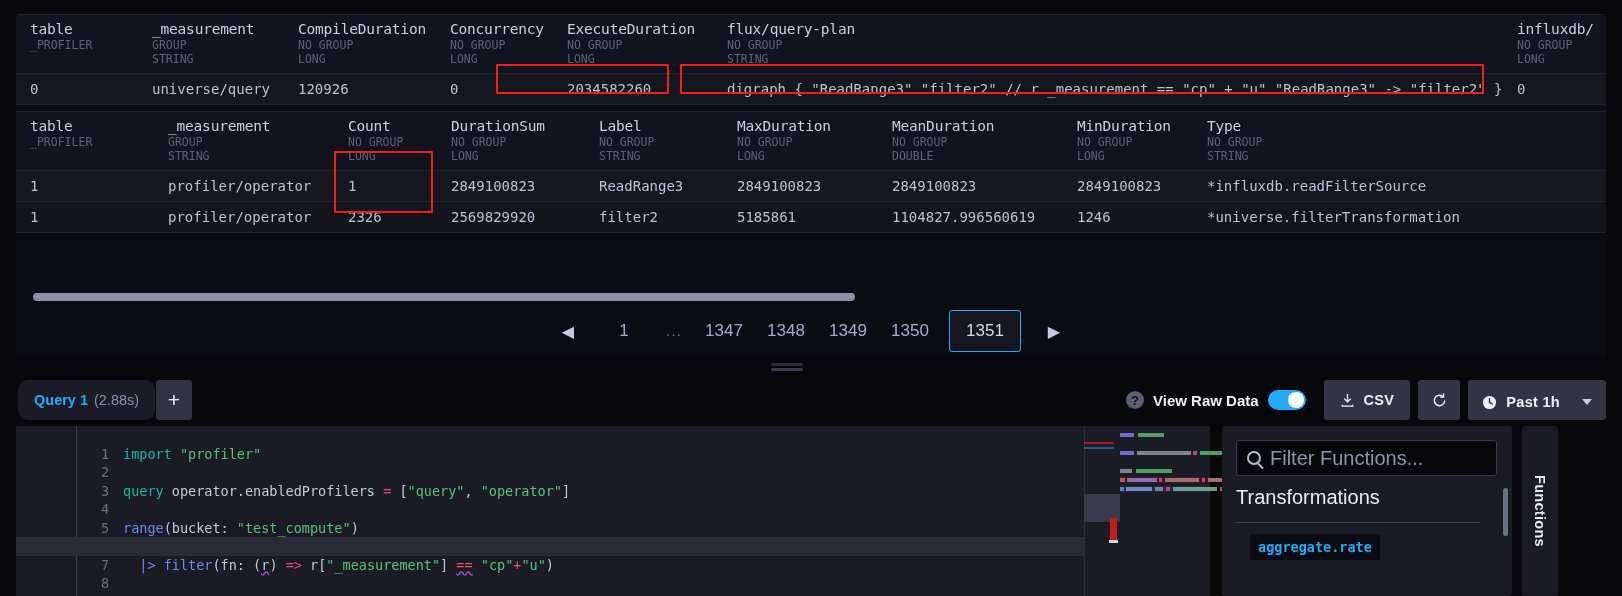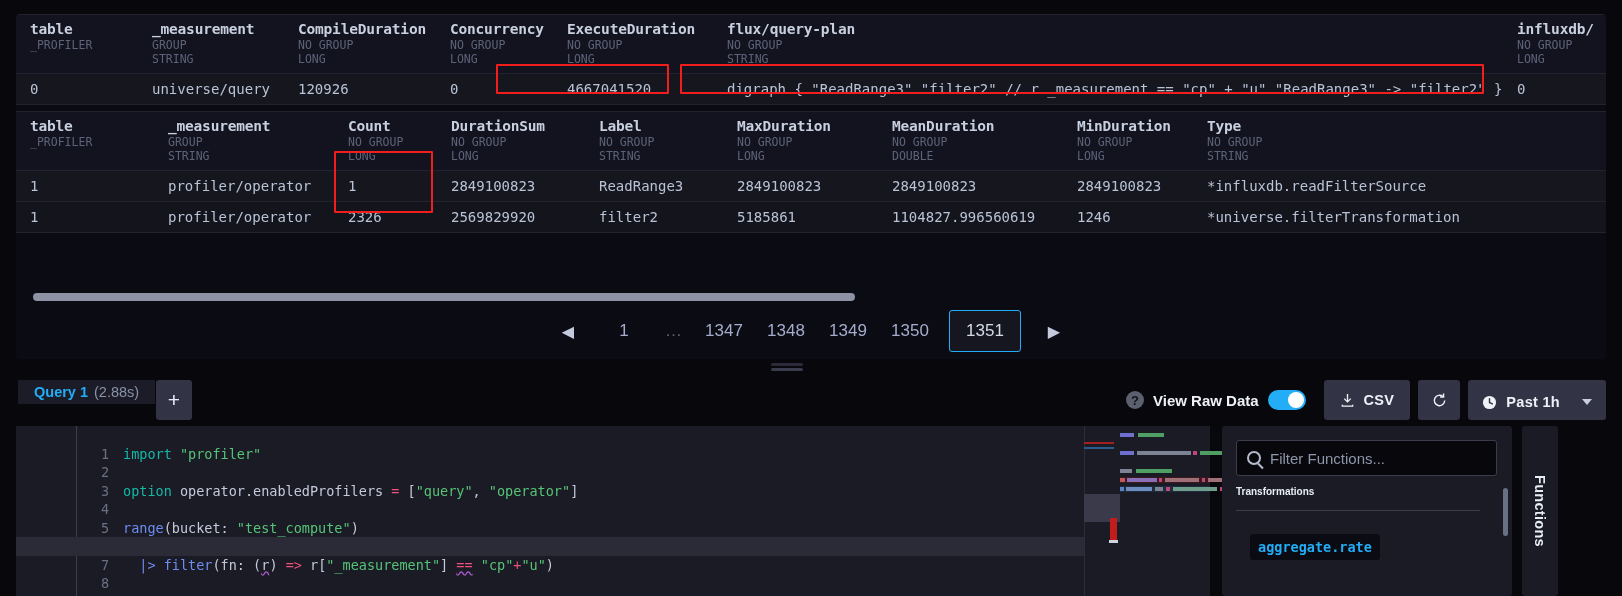--- a/index.html
+++ b/index.html
@@ -33,21 +33,21 @@
     text-align: left;
     vertical-align: top;
     padding: 6px 0 7px 14px;
     background: #13131f;
     border-top: 1px solid #23232f;
     border-bottom: 1px solid #23232f;
     font-weight: normal;
   }
   th .hname {
     display: block;
-    color: #c8d0e0; font-size: 14.5px; font-weight: bold;
+    color: #c8d0e0; font-size: 14.5px; font-weight: normal;
     letter-spacing: -0.2px; line-height: 17px;
     white-space: nowrap;
   }
   th .hgroup, th .htype {
     display: block;
     color: #5d6378; font-size: 11.5px; line-height: 14px;
     white-space: nowrap;
   }
   table.raw td {
     padding: 6px 0 6px 14px;
@@ -122,22 +122,22 @@
   .divider .bar1 { position: absolute; left: 771px; top: 3px; width: 32px; height: 3px; background: #2a2a3a; border-radius: 2px;}
   .divider .bar2 { position: absolute; left: 771px; top: 8px; width: 32px; height: 3px; background: #3b3b4e; border-radius: 2px;}
 
   
   .toolbar {
     position: absolute; left: 0; top: 374px; width: 1622px; height: 52px;
     background: #07070c;
   }
   .qtab {
     position: absolute; left: 18px; top: 6px;
-    height: 24px; min-width: 130px;
-    background: #1c1c28; border-radius: 0;
+    height: 40px; min-width: 130px;
+    background: #1c1c28; border-radius: 10px;
     display: flex; align-items: center; justify-content: center; gap: 6px;
     padding: 0 16px; cursor: pointer;
   }
   .qtab .qname { color: #22adf6; font-size: 14.5px; font-weight: bold; }
   .qtab .qtime { color: #8892a8; font-size: 14.5px; }
   .qadd {
     position: absolute; left: 156px; top: 6px;
     width: 36px; height: 40px;
     background: #333346; border-radius: 3px;
     display:flex; align-items:center; justify-content:center;
@@ -234,26 +234,26 @@
   .fn-search .mag {
     width: 14px; height: 14px; border: 2px solid #b4bbcc; border-radius: 50%;
     position: relative; flex: none;
   }
   .fn-search .mag::after {
     content:''; position: absolute; right: -5px; bottom: -4px;
     width: 7px; height: 2px; background: #b4bbcc; transform: rotate(45deg);
   }
   .fn-search input {
     flex: 1; background: transparent; border: none; outline: none;
-    color: #e7ecf5; font-size: 15px; font-family: "Liberation Sans", sans-serif;
+    color: #e7ecf5; font-size: 20px; font-family: "Liberation Sans", sans-serif;
   }
   .fn-search input::placeholder { color: #8e96aa; }
   .fn-sect {
     position: absolute; left: 14px; top: 60px; width: 244px;
-    color: #e7ecf5; font-size: 10px; font-weight: bold;
+    color: #e7ecf5; font-size: 20px; font-weight: normal;
     padding-bottom: 13px; border-bottom: 1px solid #3c3c4d;
   }
   .fn-item {
     position: absolute; left: 28px; top: 108px;
     background: #0b0b13; border-radius: 3px; padding: 5px 8px;
     color: #22adf6; font-family: "DejaVu Sans Mono", monospace;
     font-size: 13.5px; font-weight: bold; cursor: pointer;
   }
   .fn-scroll {
     position: absolute; right: 4px; top: 62px; width: 5px; height: 48px;
@@ -326,21 +326,21 @@
               <span class="htype">LONG</span>
             </th>
           </tr>
         </thead>
         <tbody>
           <tr>
             <td>0</td>
             <td>universe/query</td>
             <td>120926</td>
             <td>0</td>
-            <td>4667041520</td>
+            <td>2034582260</td>
             <td>digraph { "ReadRange3" "filter2" // r._measurement == "cp" + "u" "ReadRange3" -&gt; "filter2" }</td>
             <td>0</td>
           </tr>
         </tbody>
       </table>
 
       <table class="raw tB">
         <colgroup>
             <col class="c0">
             <col class="c1">
@@ -506,21 +506,21 @@
 
       <div class="code-line">
         <span class="ln">1</span><span class="k-kw">import</span><span class="code-txt"> </span><span class="k-str">"profiler"</span>
       </div>
 
       <div class="code-line">
         <span class="ln">2</span>
       </div>
 
       <div class="code-line">
-        <span class="ln">3</span><span class="k-kw">option</span><span class="k-var"> operator.enabledProfilers </span><span class="k-op">=</span><span class="code-txt"> [</span><span class="k-str">"query"</span><span class="code-txt">, </span><span class="k-str">"operator"</span><span class="code-txt">]</span>
+        <span class="ln">3</span><span class="k-kw">query</span><span class="k-var"> operator.enabledProfilers </span><span class="k-op">=</span><span class="code-txt"> [</span><span class="k-str">"query"</span><span class="code-txt">, </span><span class="k-str">"operator"</span><span class="code-txt">]</span>
       </div>
 
       <div class="code-line">
         <span class="ln">4</span>
       </div>
 
       <div class="code-line">
         <span class="ln">5</span><span class="k-fn">range</span><span class="code-txt">(bucket: </span><span class="k-str">"test_compute"</span><span class="code-txt">)</span>
       </div>
 

